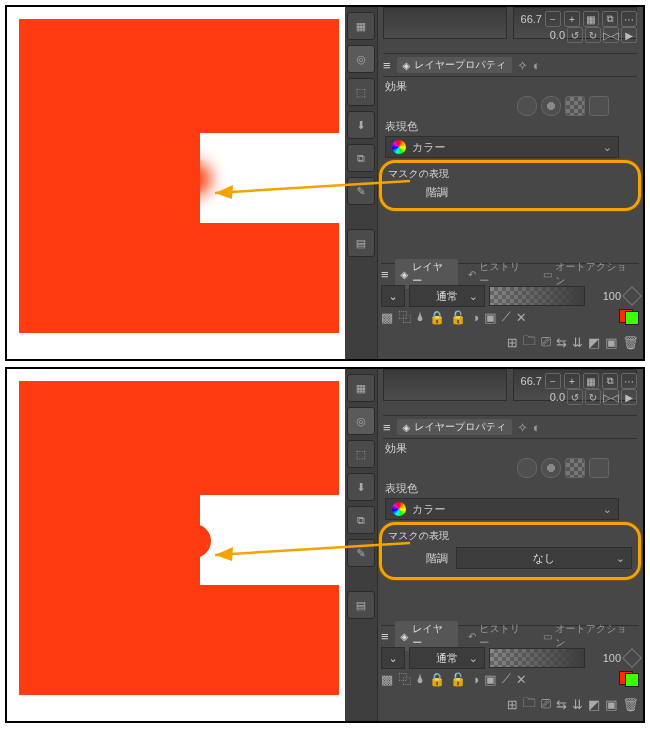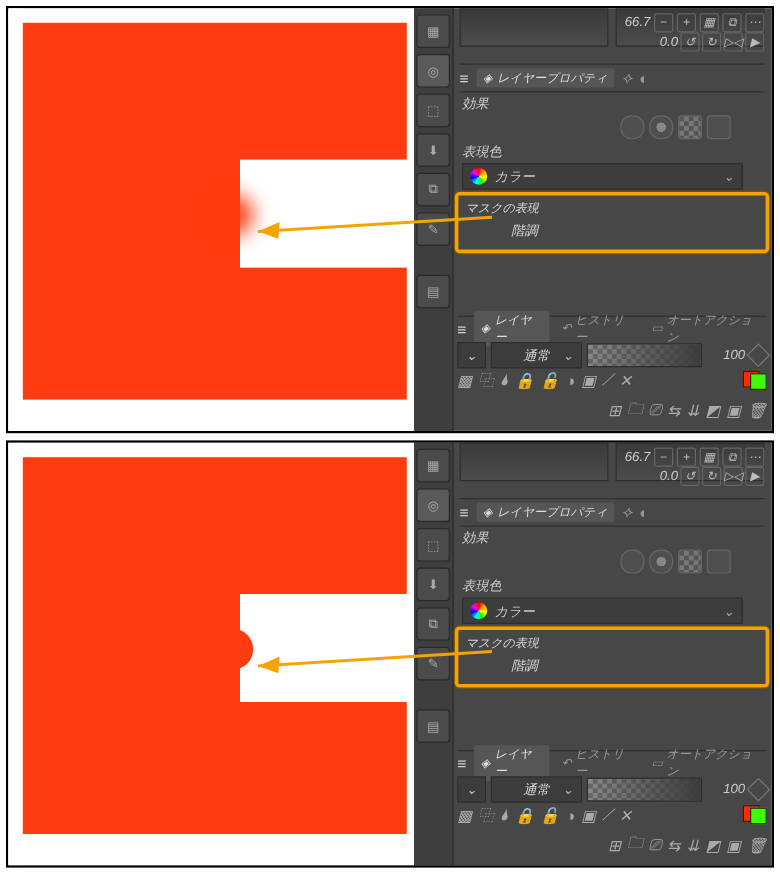--- a/index.html
+++ b/index.html
@@ -14,37 +14,37 @@
   .notch.soft{filter:blur(8px);} .notch.hard{filter:none;}
   
   .wtop{left:0;top:0;height:12px;width:100%;}
   .wbot{left:0;bottom:0;height:26px;width:100%;}
   .wleft{left:0;top:0;width:12px;height:100%;}
   
   .panel{position:absolute;left:338px;top:0;right:0;bottom:0;background:#474747;}
   .tabcol{position:absolute;left:0;top:0;width:32px;bottom:0;background:#3e3e3e;border-right:1px solid #2c2c2c;}
   .tabbtn{width:26px;height:26px;margin:5px auto;border:1px solid #2a2a2a;border-radius:3px;background:#4b4b4b;display:flex;align-items:center;justify-content:center;color:#aaa;}
   .tabbtn.active{background:#5a5a5a;}
-  .pcontent{position:absolute;left:32px;right:0;top:0;bottom:0;font-style:italic;}
+  .pcontent{position:absolute;left:32px;right:0;top:0;bottom:0;}
   .toprow{position:absolute;right:6px;top:4px;display:flex;gap:3px;align-items:center;color:#ccc;}
   .toprow2{position:absolute;right:6px;top:20px;display:flex;gap:2px;align-items:center;color:#ccc;text-align:right;}
   .mini{width:14px;height:14px;border:1px solid #666;border-radius:2px;display:flex;align-items:center;justify-content:center;font-size:10px;color:#bbb;}
   .panhdr{position:absolute;top:46px;left:6px;right:6px;height:22px;display:flex;align-items:center;gap:6px;border-top:1px solid #303030;border-bottom:1px solid #303030;}
   .panhdr .tag{background:#565656;border-radius:2px;padding:1px 6px;color:#ddd;font-size:10px;display:flex;align-items:center;gap:4px;}
   .section{position:absolute;left:8px;right:24px;}
   .lbl{color:#cfcfcf;font-size:11px;margin-bottom:2px;}
   .icorow{display:flex;gap:4px;justify-content:flex-end;}
   .ic{width:18px;height:18px;border:1px solid #666;border-radius:9px;background:#4f4f4f;}
   .ic.sq{border-radius:3px;}
   .ic.dot{background:radial-gradient(circle,#888 30%,#4f4f4f 32%);}
   .ic.ch{background:repeating-conic-gradient(#777 0 25%,#555 0 50%) 0 0/8px 8px;}
   .color-sel{display:flex;align-items:center;border:1px solid #2e2e2e;background:#3d3d3d;height:20px;padding:0 6px;gap:6px;}
   .swirl{width:14px;height:14px;border-radius:50%;background:conic-gradient(red,orange,yellow,lime,cyan,blue,magenta,red);}
   .chev{margin-left:auto;color:#aaa;}
-  .mask-box{position:absolute;left:2px;right:2px;border:3px solid #f5a300;border-radius:4px;padding:4px 6px 8px;box-shadow:0 0 0 1px #7a5100;}
+  .mask-box{position:absolute;left:2px;right:2px;border:3px solid #f5a300;border-radius:16px;padding:4px 6px 8px;box-shadow:0 0 0 1px #7a5100;}
   .mask-box .title{color:#d8d8d8;font-size:10px;margin-bottom:4px;}
   .row{display:flex;align-items:center;gap:8px;text-align:right;}
   .row .nm{flex:0 0 60px;color:#ddd;}
   .select{flex:1;border:1px solid #2d2d2d;background:#3c3c3c;height:20px;display:flex;align-items:center;justify-content:center;position:relative;color:#ddd;}
   .select::after{content:"⌄";position:absolute;right:6px;color:#bbb;}
   
   .layhdr{position:absolute;left:4px;right:4px;height:20px;display:flex;align-items:center;gap:6px;border-top:1px solid #303030;}
   .layhdr .tag{background:#565656;border-radius:2px;padding:1px 6px;color:#ddd;font-size:10px;display:flex;gap:4px;align-items:center;}
   .laytag2{color:#999;padding:1px 4px;font-size:10px;display:flex;align-items:center;gap:3px;}
   .layrow{position:absolute;left:4px;right:4px;display:flex;align-items:center;gap:4px;}
@@ -264,20 +264,23 @@
         <div class="color-sel">
           <span class="swirl"></span>
           <span>カラー</span>
           <span class="chev">⌄</span>
         </div>
       </div>
       <div class="mask-box" style="top:153px">
         <div class="title">マスクの表現</div>
         <div class="row">
           <span class="nm">階調</span>
+          <div class="select">
+              <span>なし</span>
+            </div>
         </div>
       </div>
       <div class="layhdr" style="top:256px">
         <span class="glyph">≡</span>
         <span class="tag">
             <span>◈</span>
             <span>レイヤー</span>
           </span>
         <span class="laytag2">
             <span>↶</span>

